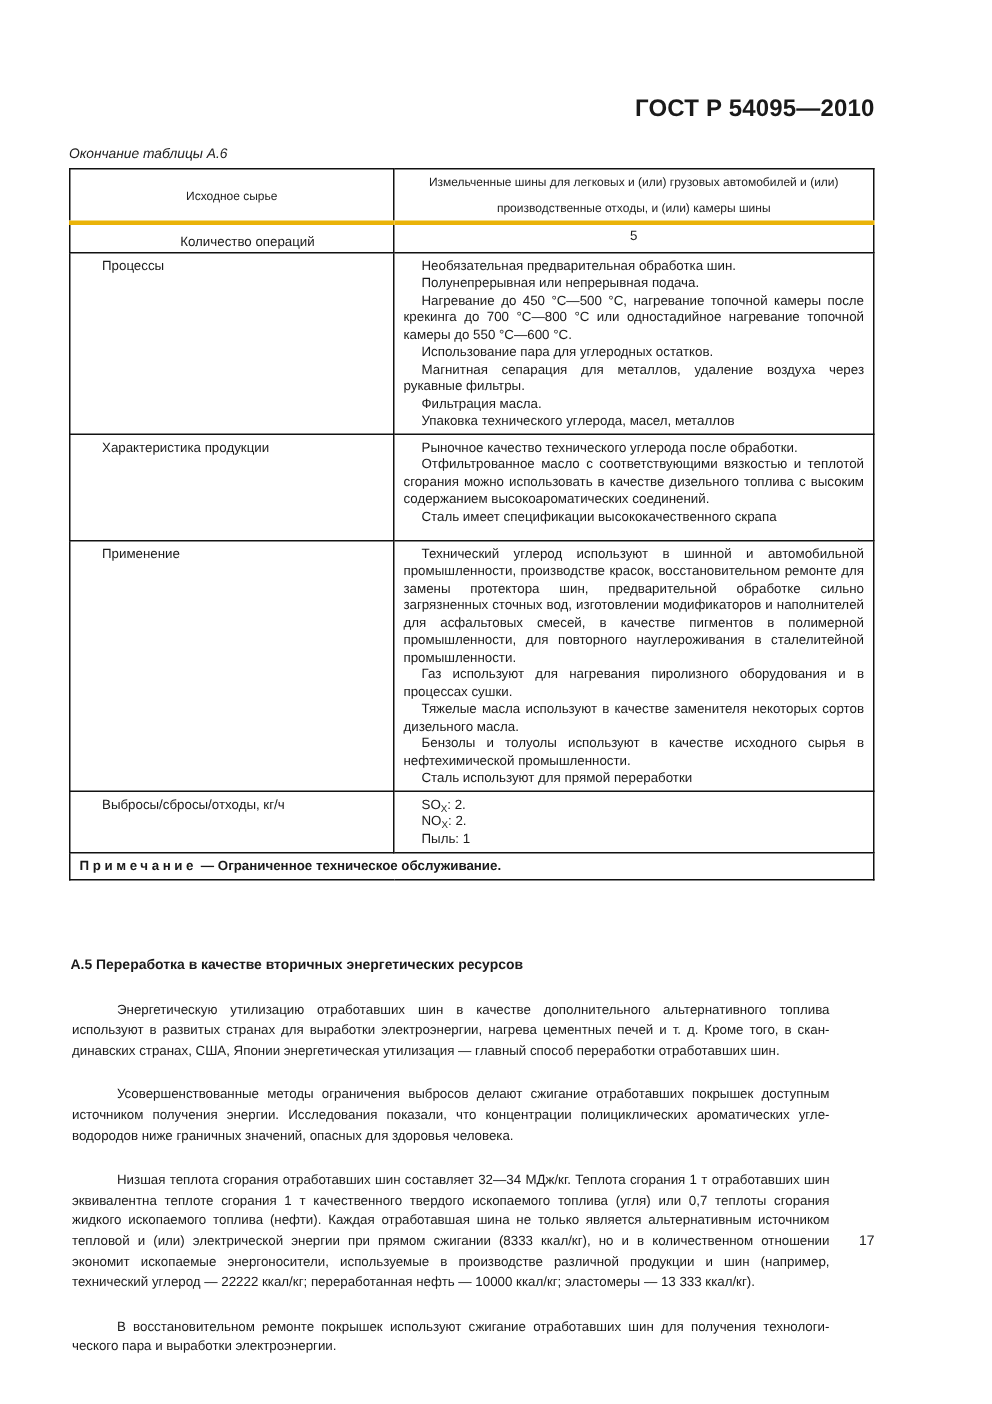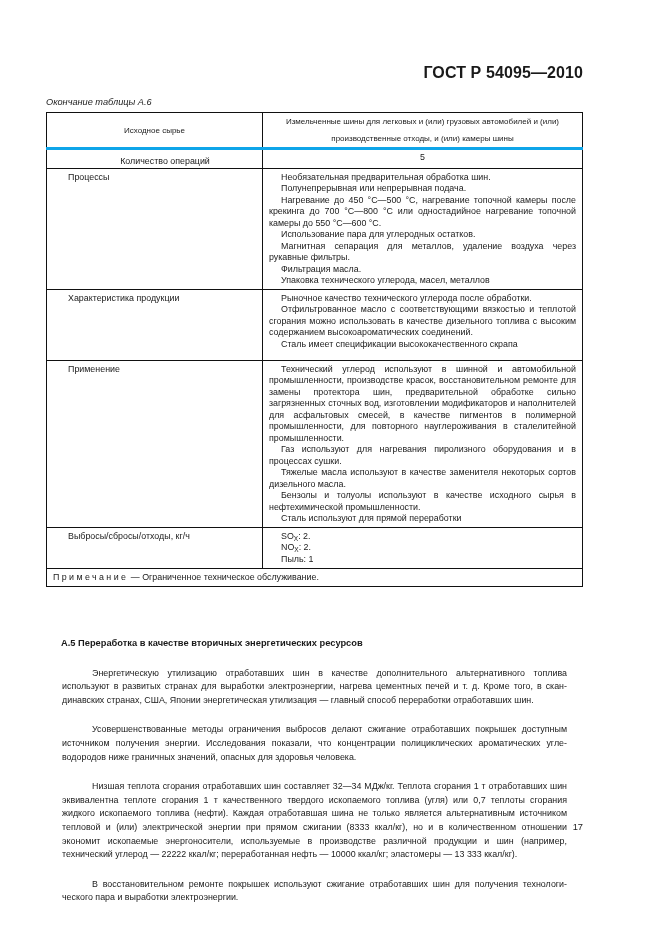--- a/index.html
+++ b/index.html
@@ -17,32 +17,32 @@
       font-size: 9.2px; font-style: italic; color: #222;
     }
     .tbl {
       position: absolute; left: 46px; top: 112px; width: 537px;
       border-collapse: collapse; font-size: 8.9px; line-height: 11.5px;
     }
     .tbl td, .tbl th {
       border: 1px solid #111; vertical-align: top; padding: 0;
     }
     .tbl th { font-weight: normal; font-size: 8px; line-height: 17px; vertical-align: middle; text-align: center; height: 33px; color: #222; }
-    .tbl thead tr th { border-bottom: 3px solid #0ea5e9; }
+    .tbl thead tr th { border-bottom: 3px solid #eab308; }
     .c1 { width: 215px; }
     .c1 .lbl { padding: 3px 0 0 21px; }
     .c2 .cell { padding: 3px 6px 2px 6px; text-align: justify; }
     .c2 .cell p { margin: 0; text-indent: 12px; }
     .c2 .cell p.noind { text-indent: 0; padding-left: 12px; }
     .center { text-align: center !important; }
     .note-cell { padding: 3px 0 2px 6px !important; }
     .spaced { letter-spacing: 2.4px; }
     sub { font-size: 6.5px; vertical-align: -2px; line-height: 0; }
     .section {
-      position: absolute; left: 46px; width: 537px; font-size: 8.9px; line-height: 13.6px;
+      position: absolute; left: 32px; width: 537px; font-size: 8.9px; line-height: 13.6px;
     }
     .sec-title { font-weight: bold; font-size: 9.3px; margin: 0 0 1px 15px; }
     .section p { margin: 16px; text-indent: 30px; text-align: justify; }
     .page-num { position: absolute; top: 822px; right: 78px; font-size: 9.3px; }
   </style>
 </head>
 <body>
 
 <div class="doc-code">ГОСТ Р 54095—2010</div>
 
@@ -119,21 +119,21 @@
       <td class="c2">
           <div class="cell">
         <p class="noind"><span>SO</span><sub>X</sub><span>: 2.</span></p>
         <p class="noind"><span>NO</span><sub>X</sub><span>: 2.</span></p>
         <p class="noind"><span>Пыль</span><span>: 1</span></p>
       </div>
         </td>
     </tr>
 
     <tr>
-      <td colspan="2" class="note-cell" style="height:12px;">
+      <td colspan="2" class="note-cell" style="height:12px;font-weight:bold;">
         <span class="spaced">Примечание</span><span> — Ограниченное техническое обслуживание.</span>
       </td>
     </tr>
   </tbody>
 </table>
 
 <div class="section" style="top:637px;">
   <div class="sec-title">А.5  Переработка в качестве вторичных энергетических ресурсов</div>
   <p>Энергетическую утилизацию отработавших шин в качестве дополнительного альтернативного топлива используют в развитых странах для выработки электроэнергии, нагрева цементных печей и т. д. Кроме того, в скан­динавских странах, США, Японии энергетическая утилизация — главный способ переработки отработавших шин.</p>
   <p>Усовершенствованные методы ограничения выбросов делают сжигание отработавших покрышек доступным источником получения энергии. Исследования показали, что концентрации полициклических ароматических угле­водородов ниже граничных значений, опасных для здоровья человека.</p>

